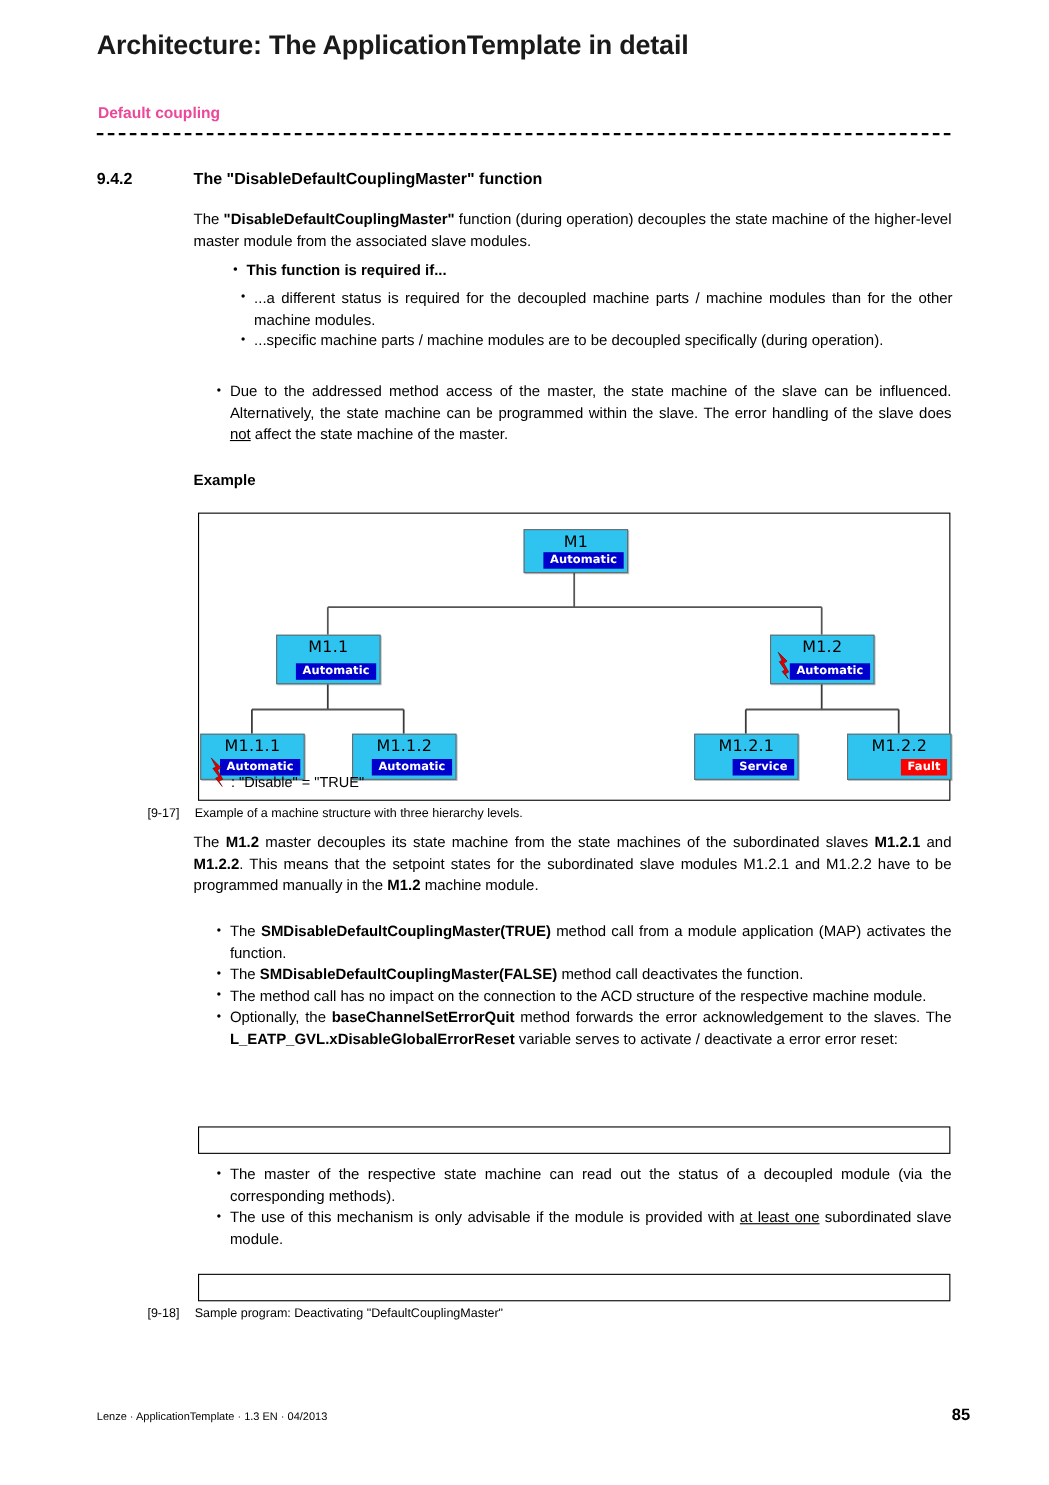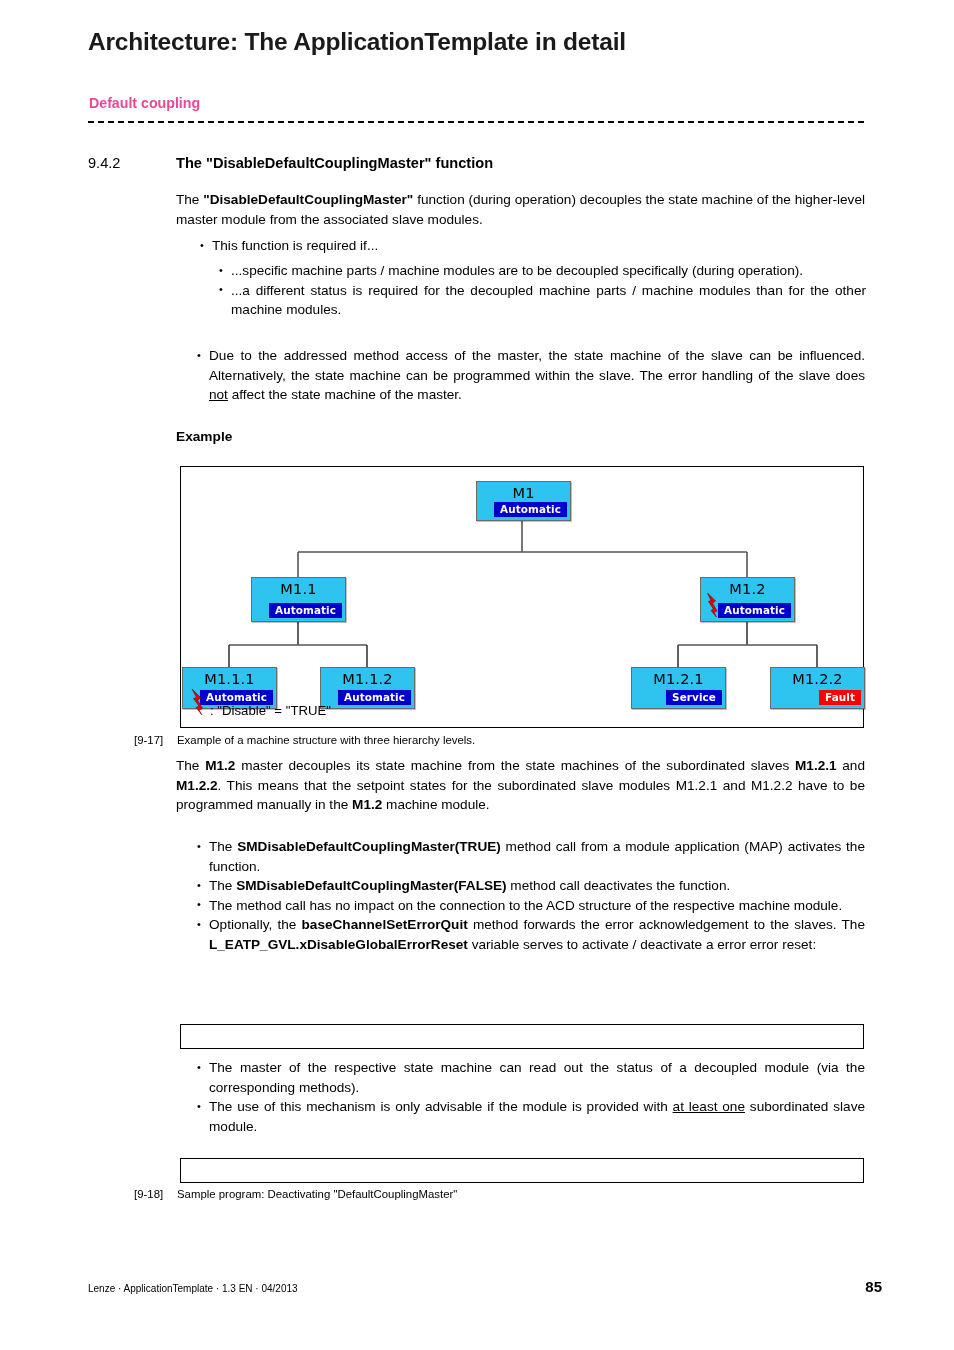--- a/index.html
+++ b/index.html
@@ -48,21 +48,21 @@
     height: 0;
     border-top: 2.5px dashed #000000;
   }
 
   
   .sec-num {
     position: absolute;
     left: 88px;
     top: 155px;
     font-size: 14.6px;
-    font-weight: normal;
+    font-weight: bold;
     color: #000;
   }
   .sec-title {
     position: absolute;
     left: 176px;
     top: 155px;
     font-size: 14.6px;
     font-weight: bold;
     color: #000;
     white-space: nowrap;
@@ -99,21 +99,21 @@
     text-align: justify;
   }
   .blist li::before {
     content: "\2022";
     position: absolute;
     left: 1px;
     top: -0.5px;
     font-size: 11px;
   }
 
-  .bl1 { left: 199px; top: 236px; width: 669px; }
+  .bl1 { left: 211px; top: 236px; width: 669px; font-weight: bold; }
   .bl2 { left: 218px; top: 261px; width: 648px; }
   .bl3 { left: 196px; top: 346px; width: 669px; }
 
   .example-lbl {
     position: absolute;
     left: 176px;
     top: 429px;
     font-size: 13.7px;
     font-weight: bold;
     color: #000;
@@ -244,22 +244,22 @@
 
   <div class="para intro">
     <span>The </span><b>"DisableDefaultCouplingMaster"</b><span> function (during operation) decouples the state machine of the higher-level master module from the associated slave modules.</span>
   </div>
 
   <ul class="blist bl1">
     <li>This function is required if...</li>
   </ul>
 
   <ul class="blist bl2">
+    <li>...a different status is required for the decoupled machine parts / machine modules than for the other machine modules.</li>
     <li>...specific machine parts / machine modules are to be decoupled specifically (during operation).</li>
-    <li>...a different status is required for the decoupled machine parts / machine modules than for the other machine modules.</li>
   </ul>
 
   <ul class="blist bl3">
     <li><span>Due to the addressed method access of the master, the state machine of the slave can be influenced. Alternatively, the state machine can be programmed within the slave. The error handling of the slave does </span><u>not</u><span> affect the state machine of the master.</span></li>
   </ul>
 
   <div class="example-lbl">Example</div>
 
   <div class="fig-frame">
     <div class="tree">

